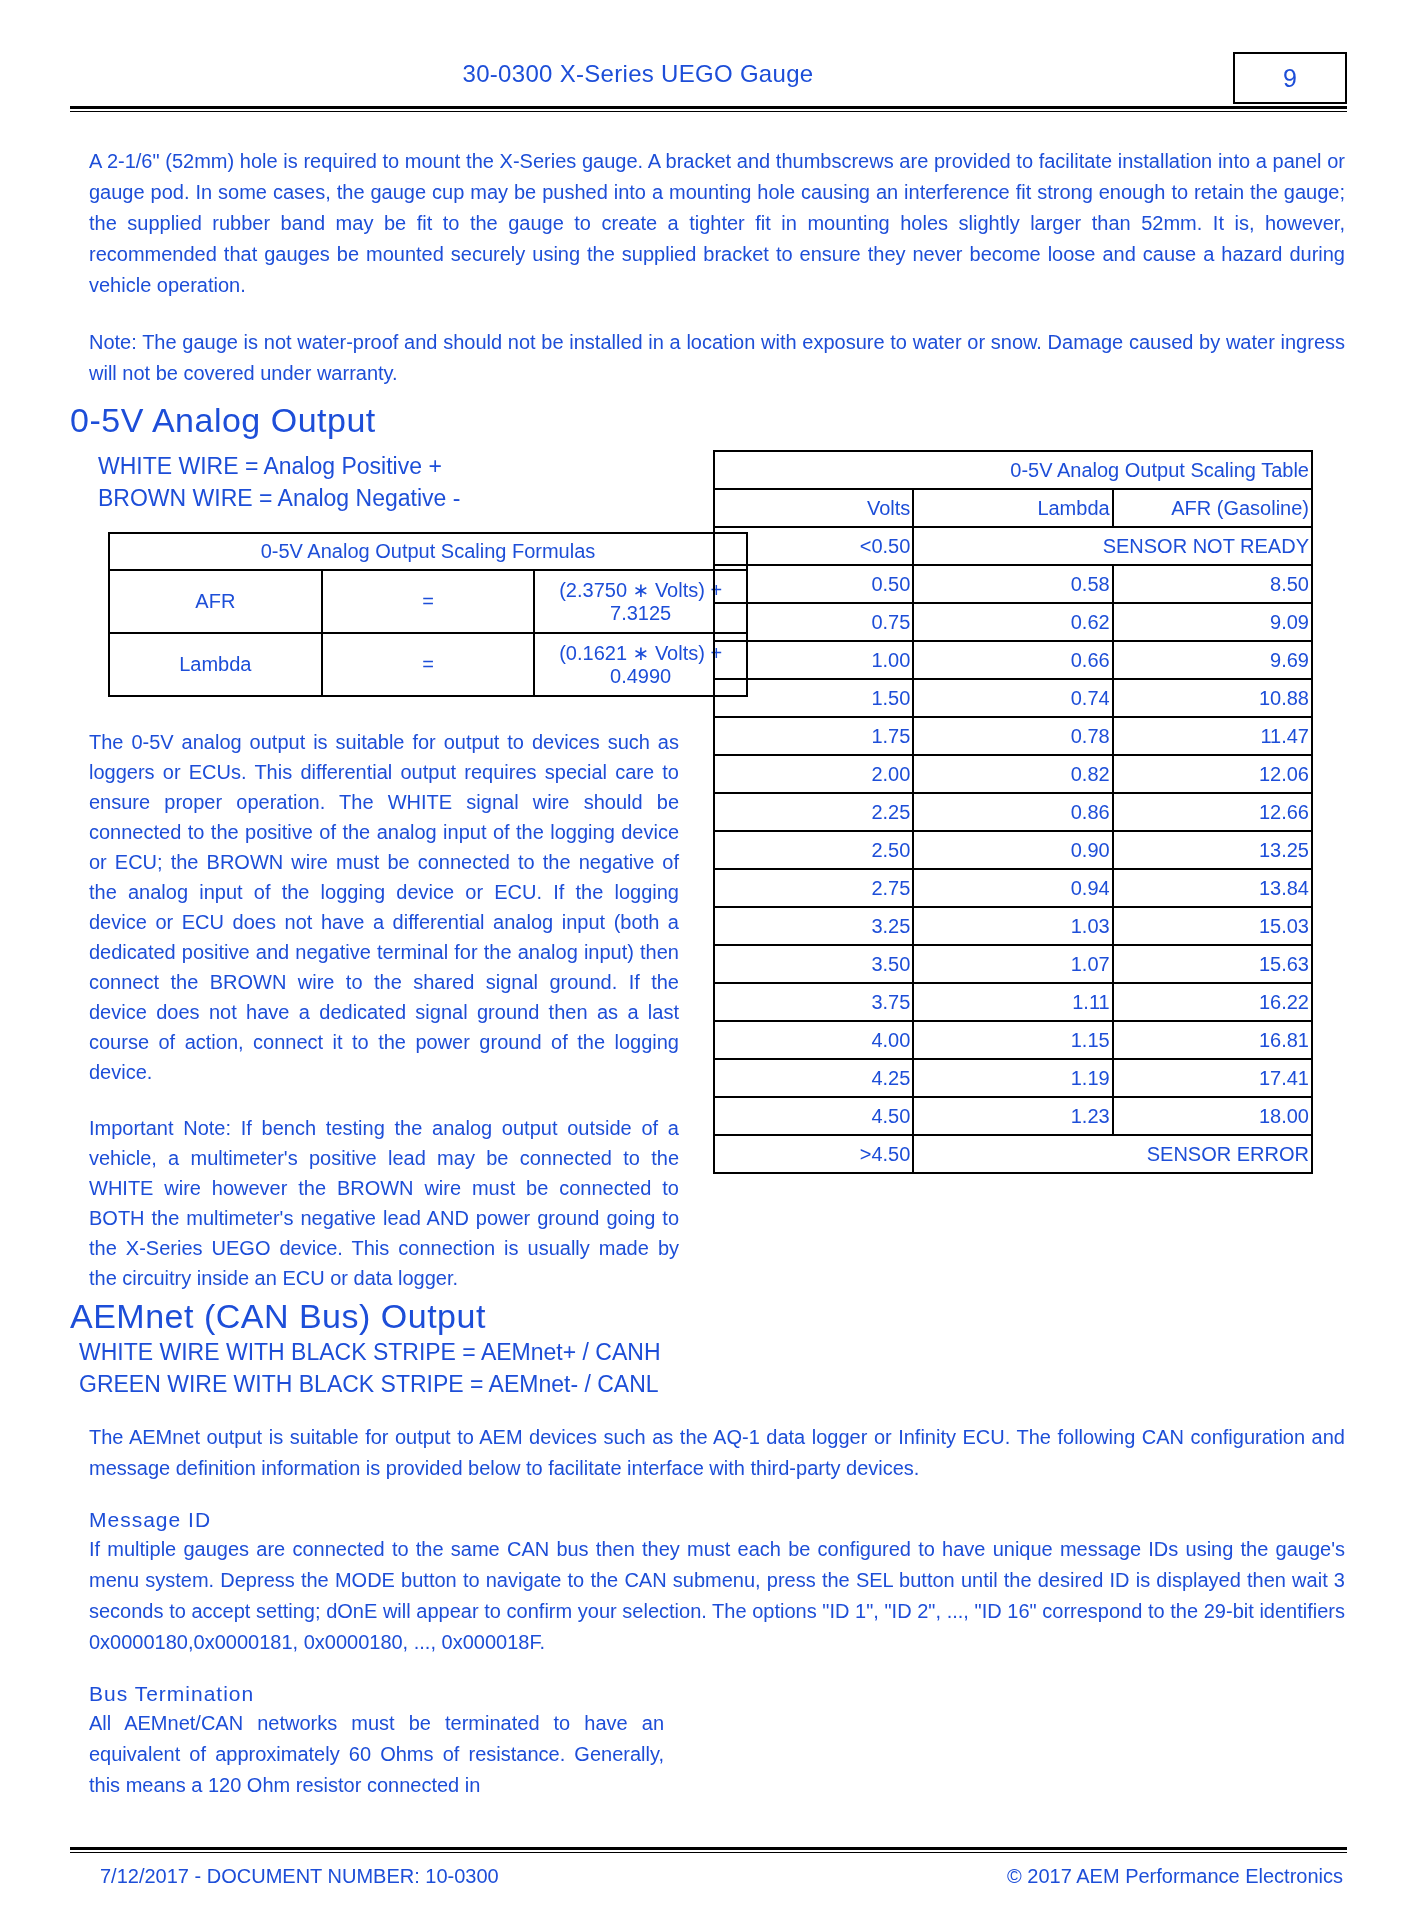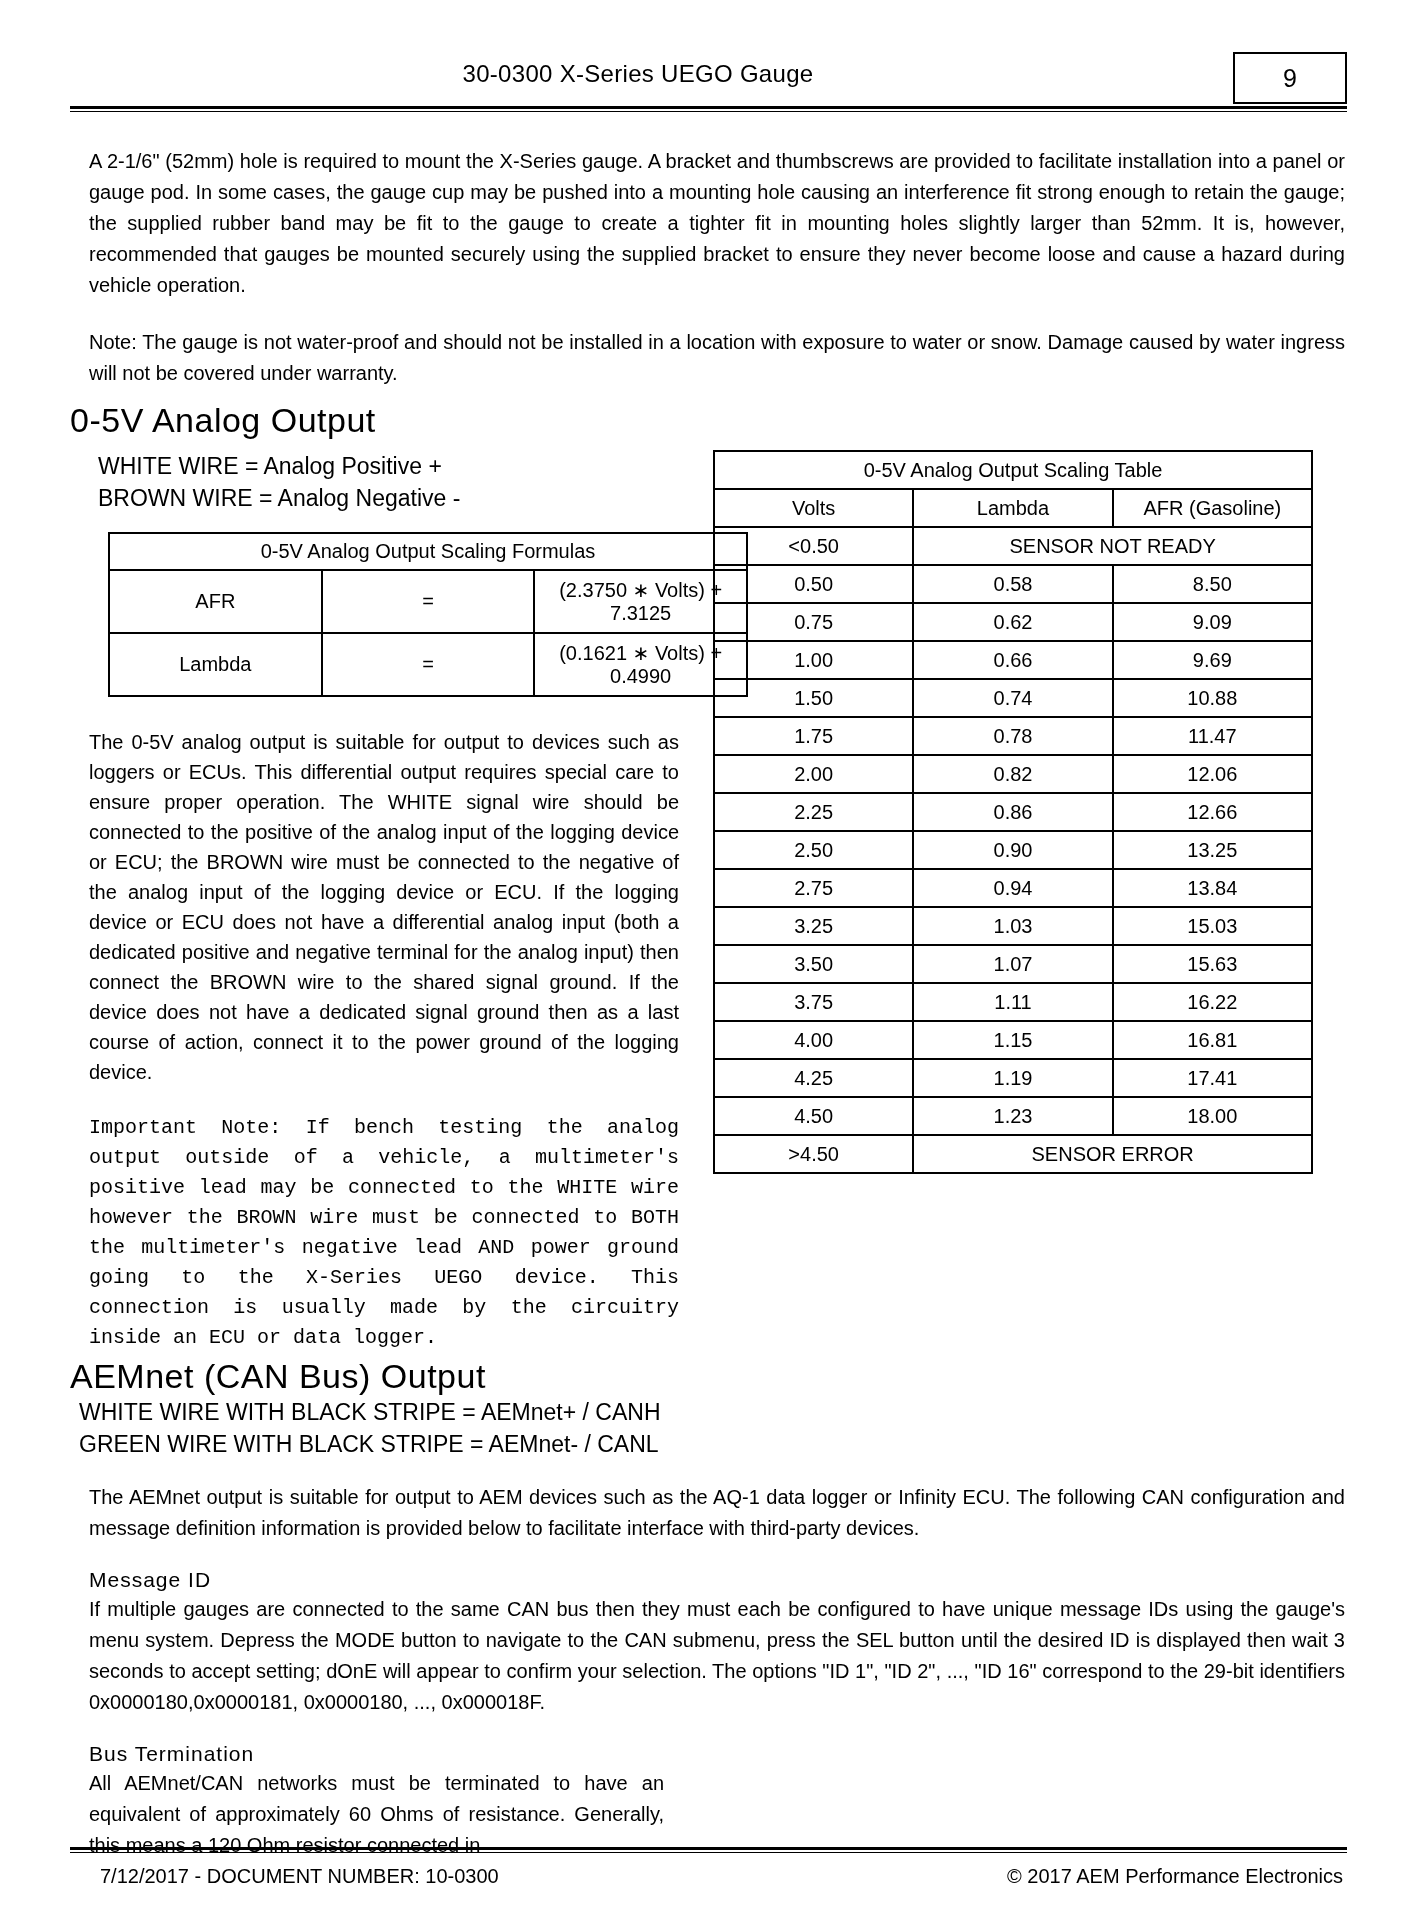--- a/index.html
+++ b/index.html
@@ -1,18 +1,18 @@
 <!DOCTYPE html>
 <html><head>
 <meta charset="utf-8">
 <style>
   html,body { margin:0; padding:0; background:#fff; }
   .page {
     position:relative; width:1415px; height:1920px; background:#ffffff;
-    color:#000000; font-family:"Liberation Sans", sans-serif; overflow:hidden;
+    color:#1d4ed8; font-family:"Liberation Sans", sans-serif; overflow:hidden;
   }
   
   .header-title {
     position:absolute; top:60px; left:0; width:1276px;
     text-align:center; font-size:24px; letter-spacing:0.3px;
   }
   .page-box {
     position:absolute; top:52px; right:68px; width:110px; height:48px;
     border:2px solid #000; display:flex; align-items:center; justify-content:center;
     font-size:25px;
@@ -38,27 +38,27 @@
   .col-right { width:600px; margin-left:34px; }
   .wire-line { font-size:23px; line-height:32px; margin-left:9px; white-space:nowrap; }
   table.formulas {
     border-collapse:collapse; margin:18px 0 0 19px; width:640px;
     font-size:20px; table-layout:fixed;
   }
   table.formulas td { border:2px solid #000; text-align:center; padding:7px 2px; }
   table.formulas .tbl-title td { padding:6px 2px; }
   .colw1 { width:22%; } .colw2 { width:22%; } .colw3 { width:56%; }
   .left-para  { font-size:20px; line-height:30px; text-align:justify; margin-top:30px; }
-  .important-para { margin-top:26px;font-family:Liberation Mono, monospace; }
+  .important-para { margin-top:26px; }
 
   table.scaling {
     border-collapse:collapse; width:100%; font-size:20px; table-layout:fixed;
   }
   table.scaling td, table.scaling th {
-    border:2px solid #000; text-align:center; padding:4px 2px;
+    border:2px solid #000; text-align:right; padding:4px 2px;
     font-weight:400; line-height:28px;
   }
   .sc1 { width:26%; } .sc2 { width:26%; } .sc3 { width:48%; }
 
   
   .aemnet-heading { margin-top:4px !important; }
   .aemnet-intro { margin-top:22px; }
   .sub-label { font-size:21px; letter-spacing:1px; margin:24px 0 0 19px; }
   .sub-para  { font-size:20px; line-height:31px; text-align:justify; margin:2px 0 0 19px; }
   .bus-para  { width:575px; }

